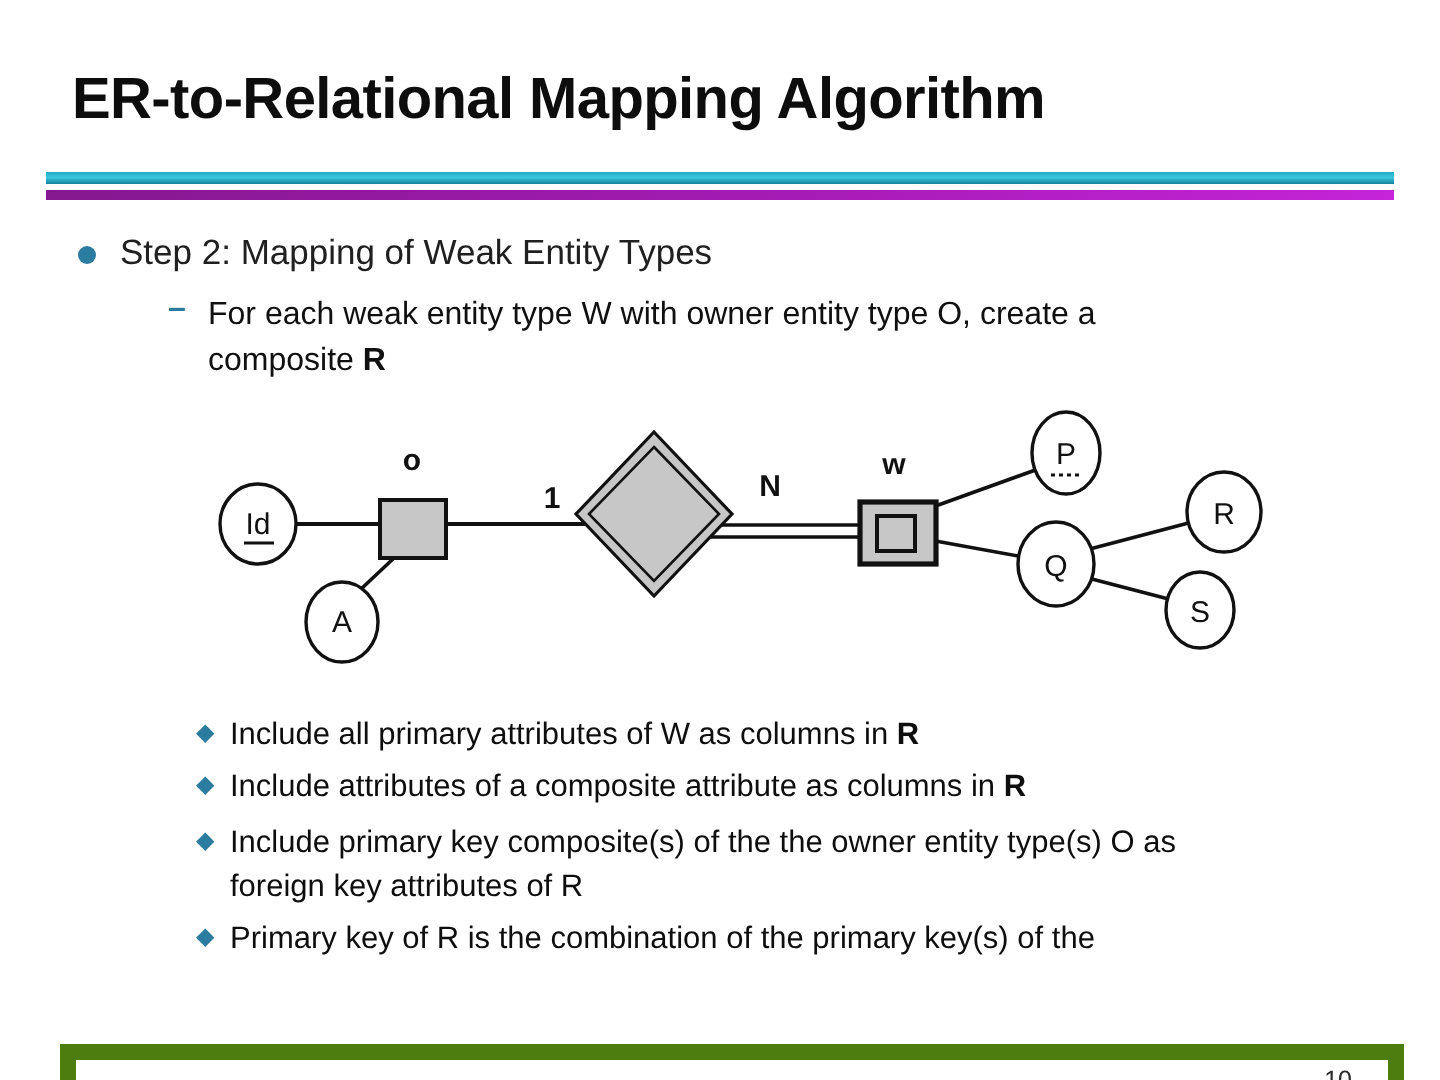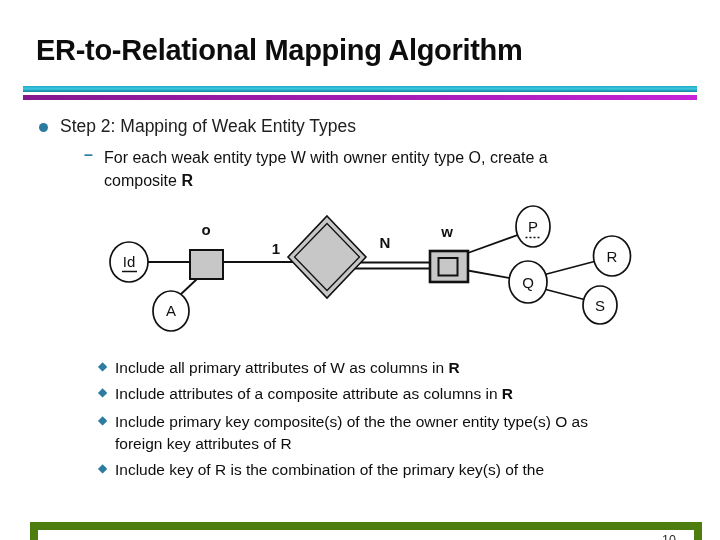--- a/index.html
+++ b/index.html
@@ -118,20 +118,20 @@
   <div class="bullet-item b2">
     <span class="marker">◆</span>
     <div class="btext"><span>Include attributes of a composite attribute as columns in </span><b>R</b></div>
   </div>
   <div class="bullet-item b3">
     <span class="marker">◆</span>
     <div class="btext"><span>Include primary key composite(s) of the the owner entity type(s) O as</span><br><span>foreign key attributes of R</span></div>
   </div>
   <div class="bullet-item b4">
     <span class="marker">◆</span>
-    <div class="btext"><span>Include key of R is the combination of the primary key(s) of the</span><br></div>
+    <div class="btext"><span>Primary key of R is the combination of the primary key(s) of the</span><br></div>
   </div>
 
   <div class="footer-bar">
     <span class="page-number">10</span>
   </div>
 
 </div>
 
 </body></html>

